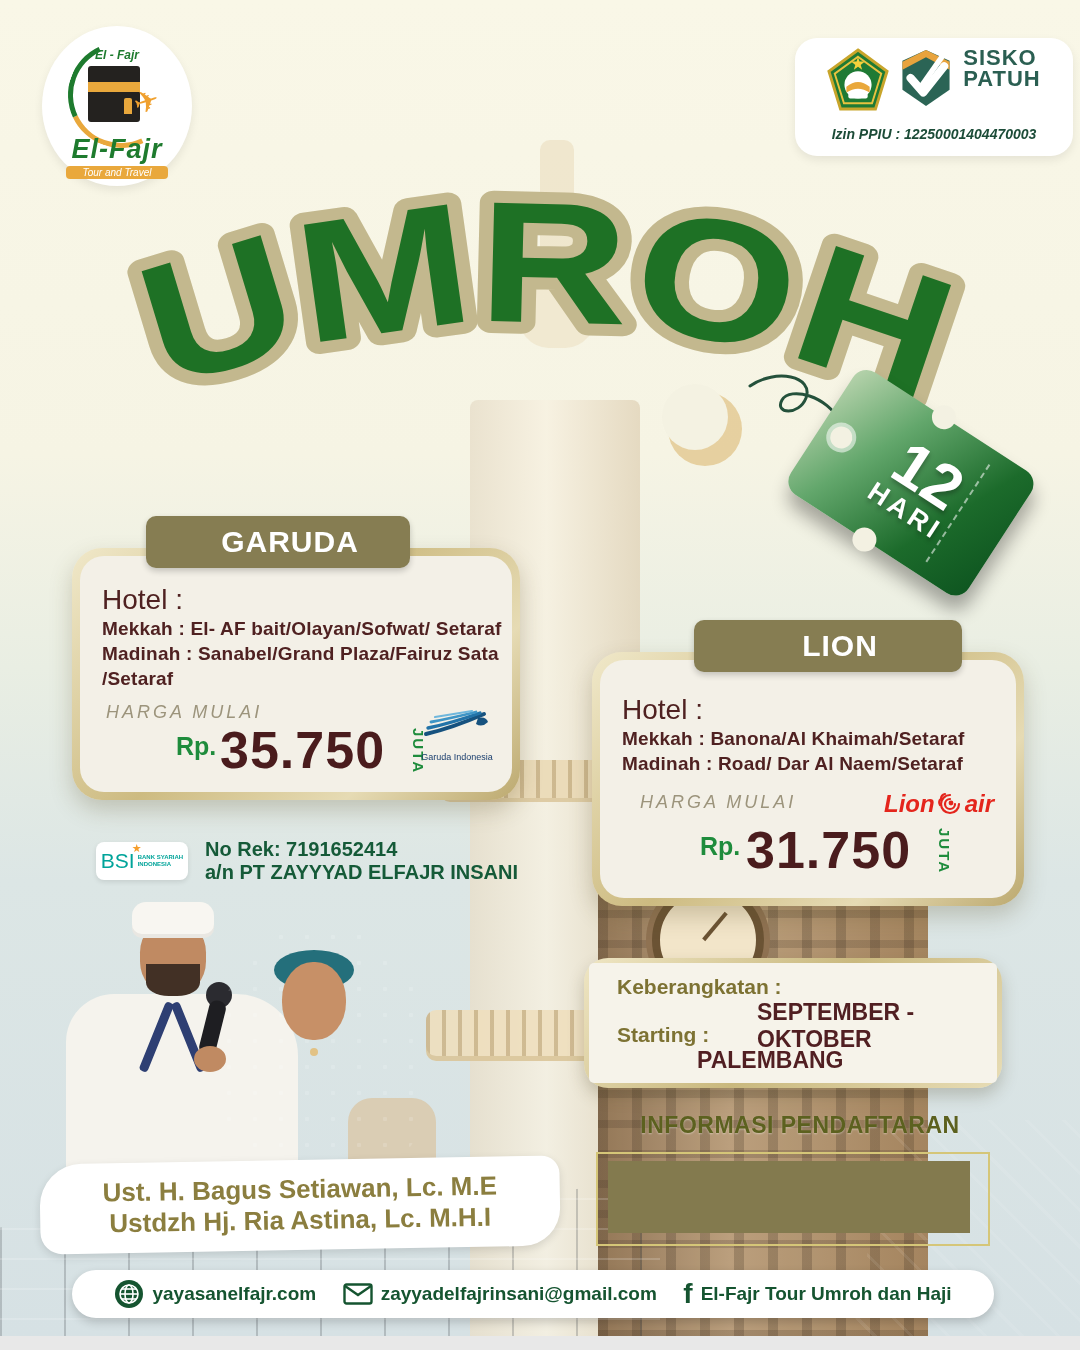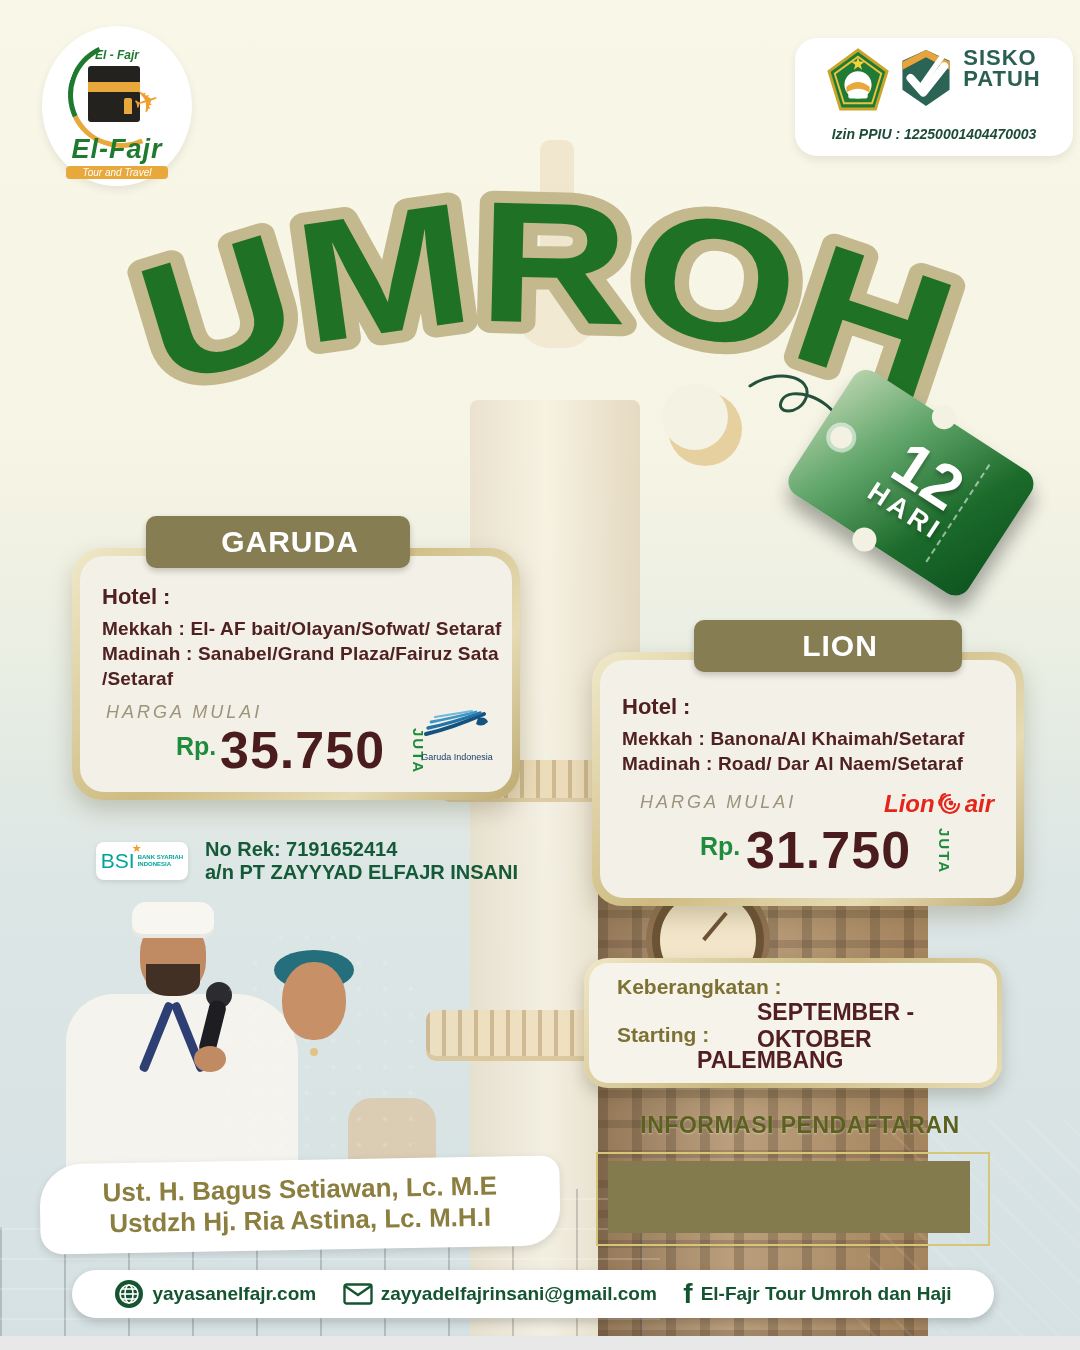--- a/index.html
+++ b/index.html
@@ -85,21 +85,21 @@
     background:linear-gradient(135deg,#F0E8C9 0%,#CDBB81 45%,#E6DBB4 75%,#BCA96F 100%);
     box-shadow:0 10px 22px rgba(90,80,40,.25);}
   .offer-inner{width:100%;height:100%;background:#F3F0E7;border-radius:24px;position:relative;}
   .garuda-card{left:72px;top:548px;width:432px;height:236px;}
   .lion-card{left:592px;top:652px;width:416px;height:238px;}
   .ribbon{position:absolute;background:#867D52;border-radius:10px;color:#FFF;font-weight:bold;
     font-size:30px;display:flex;align-items:center;justify-content:center;letter-spacing:1px;z-index:6;
     box-shadow:0 3px 6px rgba(0,0,0,.2);padding-left:24px;}
   .ribbon-garuda{left:146px;top:516px;width:240px;height:52px;}
   .ribbon-lion{left:694px;top:620px;width:244px;height:52px;}
-  .hotel-label{position:absolute;left:22px;color:#4F2121;font-weight:bold;font-size:22px;}
+  .hotel-label{position:absolute;left:22px;color:#4F2121;font-weight:normal;font-size:28px;}
   .hotel-line{position:absolute;left:22px;color:#4F2121;font-weight:bold;font-size:19px;letter-spacing:.2px;}
   .harga{position:absolute;left:26px;color:#9C947C;font-weight:normal;font-style:italic;font-size:18px;letter-spacing:3px;}
   .currency{position:absolute;color:#1E8C3C;font-weight:bold;font-size:25px;}
   .price{position:absolute;color:#4A1C1D;font-weight:bold;font-size:52px;letter-spacing:1px;}
   .juta{position:absolute;color:#1E8C3C;font-weight:bold;font-size:15px;letter-spacing:2px;
     writing-mode:vertical-rl;text-orientation:sideways;}
   .garuda-logo{position:absolute;right:14px;bottom:30px;width:82px;text-align:center;}
   .garuda-logo .gname{color:#1A3E6E;font-size:9px;margin-top:6px;}
   .lionair-logo{position:absolute;right:22px;top:130px;display:flex;align-items:center;gap:2px;
     color:#E4251C;font-weight:bold;font-style:italic;font-size:24px;}
@@ -133,21 +133,21 @@
 
   
   .names-brush{left:40px;top:1160px;width:520px;height:90px;background:#FFF;z-index:5;
     border-radius:42px 18px 38px 22px;transform:rotate(-1deg);box-shadow:0 3px 8px rgba(0,0,0,.12);
     display:flex;flex-direction:column;align-items:center;justify-content:center;}
   .names-brush div{color:#8B7E3F;font-weight:bold;font-size:26px;line-height:1.2;}
 
   
   .depart-card{left:584px;top:958px;width:408px;height:120px;border-radius:24px;padding:5px;z-index:5;
     background:linear-gradient(135deg,#EFE6C4,#C9B87E 50%,#E8DDB6);box-shadow:0 8px 16px rgba(80,70,40,.25);}
-  .depart-inner{width:100%;height:100%;background:#F6F3EA;border-radius:19px;position:relative;}
+  .depart-inner{width:100%;height:100%;background:#F6F3EA;border-radius:5px;position:relative;}
   .dep-label{position:absolute;color:#7D7233;font-weight:bold;font-size:21px;}
   .dep-value{position:absolute;color:#511F22;font-weight:bold;font-size:23px;}
 
   
   .info-title{left:600px;top:1112px;width:400px;text-align:center;color:#5C611F;font-weight:bold;
     font-size:23px;letter-spacing:.5px;z-index:5;text-shadow:0 1px 2px rgba(255,255,255,.4);}
   .redact-frame{left:596px;top:1152px;width:390px;height:90px;border:2px solid #D5C678;z-index:5;}
   .redact-fill{position:absolute;left:10px;top:7px;width:362px;height:72px;background:#837A4E;}
 
   

